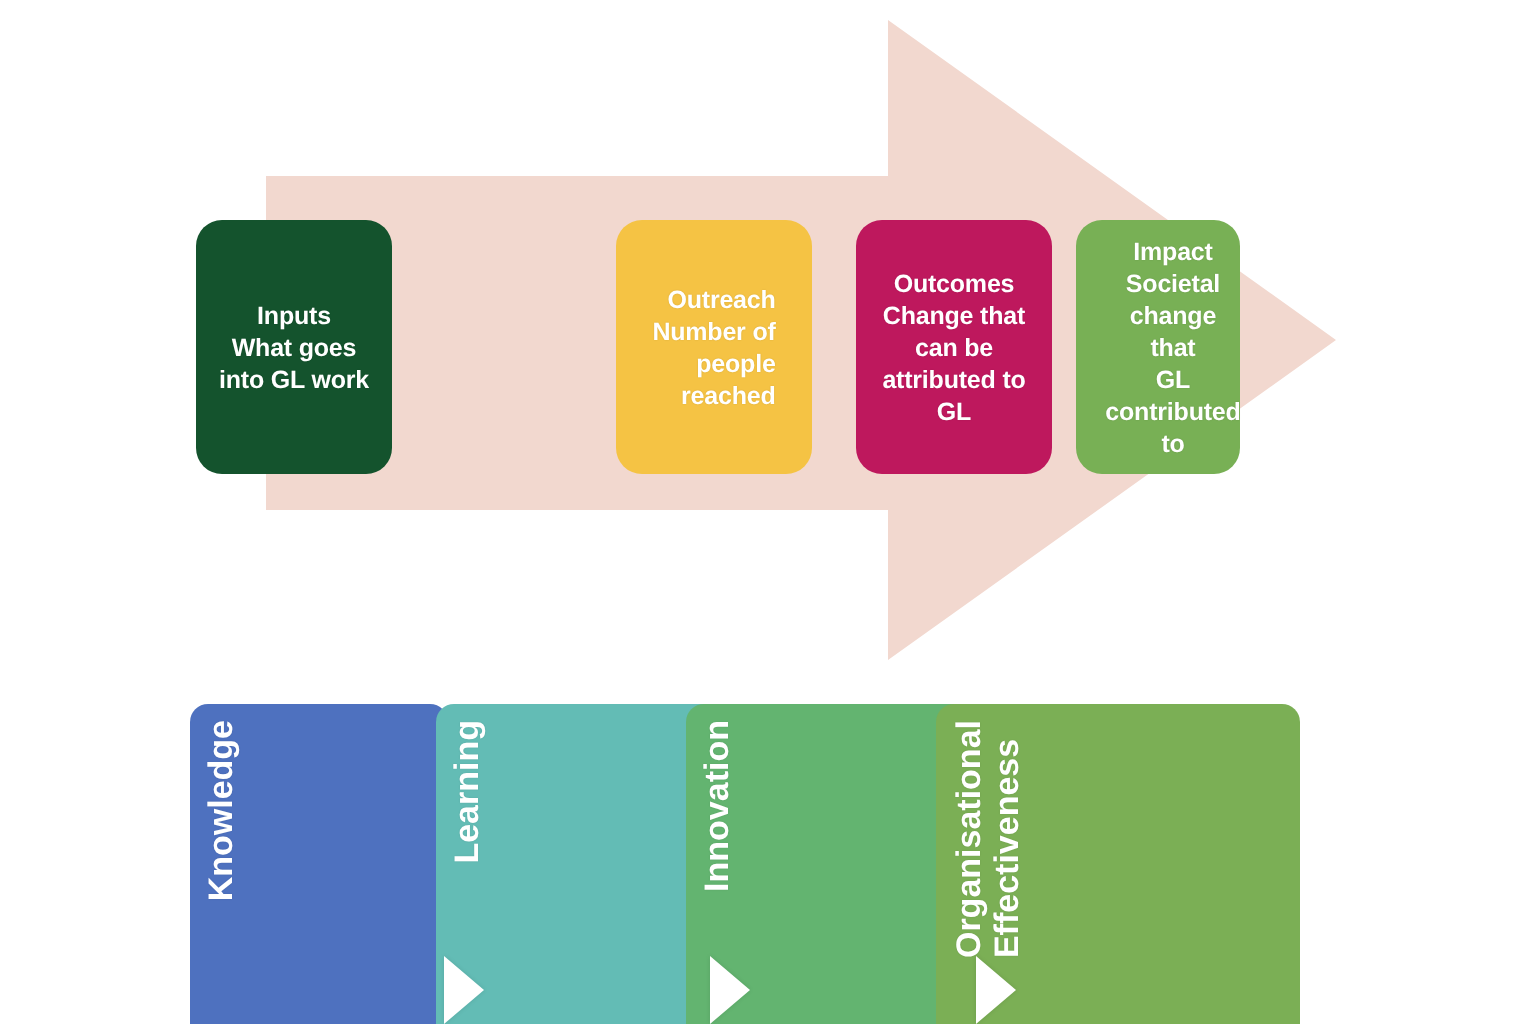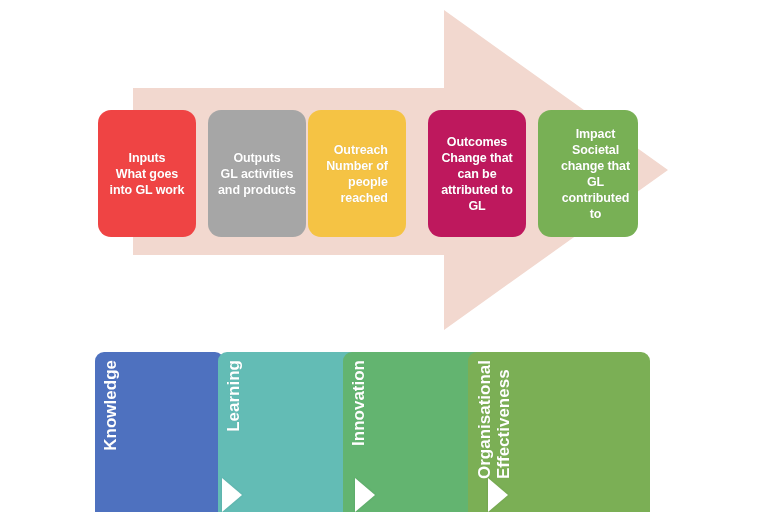--- a/index.html
+++ b/index.html
@@ -53,21 +53,21 @@
     font-weight: bold;
     line-height: 1.28;
     letter-spacing: -0.1px;
     white-space: pre-line;
     text-shadow: 0 0 1px rgba(0,0,0,0.12);
   }
   #stage-box-inputs   { left: 98px;  width: 98px;  background: #E08340; }
   #stage-box-outputs  { left: 208px; width: 98px;  background: #A6A6A6; }
   #stage-box-outreach { left: 308px; width: 98px;  background: #F5C344; text-align: right; }
   #stage-box-outcomes { left: 428px; width: 98px;  background: #4C72BF; }
-  #stage-box-impact   { left: 538px; width: 100px; background: #78B055; padding-left: 20px; }
+  #stage-box-impact   { left: 538px; width: 82px; background: #78B055; padding-left: 20px; }
 
   
   #themes-section {
     position: absolute;
     left: 0;
     top: 340px;
     width: 768px;
     height: 172px;
   }
   .theme-box {
@@ -118,31 +118,26 @@
 <body>
 
 <div id="stage">
 
   <div id="pipeline-section">
 
     <svg id="pipeline-arrow-svg" viewBox="0 0 768 340" aria-hidden="true">
       <polygon points="133,88 444,88 444,10 668,170 444,330 444,255 133,255" fill="#F2D8CF"></polygon>
     </svg>
 
-    <div class="stage-box" id="stage-box-inputs" style="background: #ef4444;">
+    <div class="stage-box" id="stage-box-inputs" style="background: #14532d;">
       <div class="stage-text">Inputs
 What goes
 into GL work</div>
     </div>
 
-    <div class="stage-box" id="stage-box-outputs" style="background: rgb(166, 166, 166);">
-      <div class="stage-text">Outputs
-GL activities
-and products</div>
-    </div>
 
     <div class="stage-box" id="stage-box-outreach" style="background: rgb(245, 195, 68);">
       <div class="stage-text">Outreach
 Number of
 people
 reached</div>
     </div>
 
     <div class="stage-box" id="stage-box-outcomes" style="background: #be185d;">
       <div class="stage-text">Outcomes

